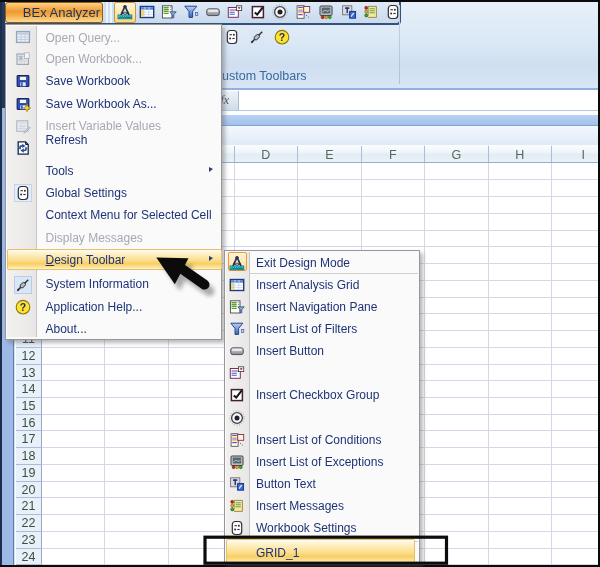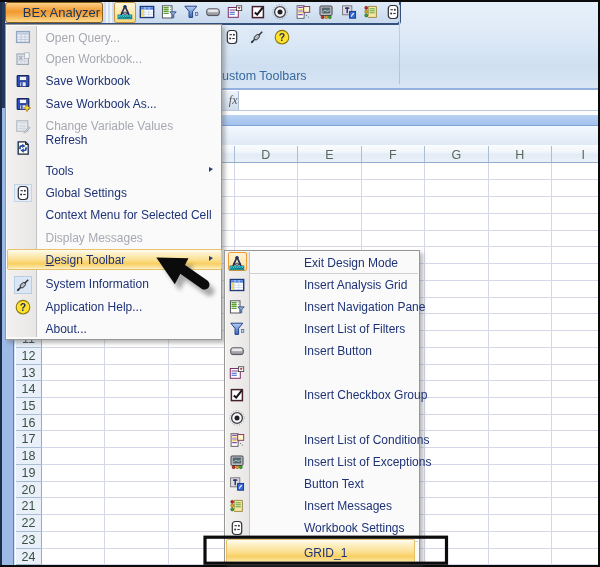--- a/index.html
+++ b/index.html
@@ -1,19 +1,19 @@
 <!DOCTYPE html>
 <html><head>
 <meta charset="utf-8">
 <style>
 html,body{margin:0;padding:0;}
 body{width:600px;height:567px;position:relative;overflow:hidden;background:#fff;font-family:"Liberation Sans",sans-serif;}
 .abs{position:absolute;}
 .mi{position:absolute;left:40px;font-size:12px;color:#1e3377;white-space:nowrap;line-height:22.33px;}
-.smi{position:absolute;left:31px;font-size:12px;color:#1e3377;white-space:nowrap;line-height:22.14px;margin-left:48px;}
+.smi{position:absolute;left:31px;font-size:12px;color:#1e3377;white-space:nowrap;line-height:22.14px;}
 .dis{color:#a7a9b2;}
 .ic{position:absolute;width:16px;height:16px;}
 </style>
 </head>
 <body>
 <svg width="0" height="0" style="position:absolute">
 <defs>
 <linearGradient id="gBlue" x1="0" y1="0" x2="0" y2="1">
         <stop offset="0" stop-color="#b9d0f0"></stop>
         <stop offset="1" stop-color="#3465c0"></stop>
@@ -214,21 +214,21 @@
 <svg class="ic" style="left:274px;top:29px">
     <use href="#i-help"></use>
   </svg>
 
 <div class="abs" style="left:213px;top:69px;font-size:12.5px;color:#38699e">Custom Toolbars</div>
 <div class="abs" style="left:398.5px;top:5px;width:1.5px;height:79px;background:linear-gradient(#c3d3e6,#aec3db)"></div>
 
 <div class="abs" style="left:0px;top:87.6px;width:600px;height:2.6px;background:#93b1de"></div>
 
 <div class="abs" style="left:219.5px;top:90.2px;width:379px;height:20.8px;background:#fff;border-bottom:1px solid #b9c8dc;box-sizing:border-box"></div>
-<div class="abs" style="left:220.5px;top:91px;width:18px;height:19px;background:linear-gradient(#eef3f9,#cfdceb);border-right:1px solid #aabccf;box-sizing:border-box;text-align:right;font-family:'Liberation Serif',serif;font-style:italic;font-size:12px;color:#55555d;line-height:19px">fx</div>
+<div class="abs" style="left:220.5px;top:91px;width:18px;height:19px;background:linear-gradient(#eef3f9,#cfdceb);border-right:1px solid #aabccf;box-sizing:border-box;text-align:left;font-family:'Liberation Serif',serif;font-style:italic;font-size:12px;color:#55555d;line-height:19px">fx</div>
 
 <div class="abs" style="left:219.5px;top:111px;width:378.5px;height:3.8px;background:#fdfdfe"></div>
 
 <div class="abs" style="left:219.5px;top:114.8px;width:378.5px;height:9.8px;background:linear-gradient(#bad2f2,#a2c1ec)"></div>
 <div class="abs" style="left:219.5px;top:124.6px;width:378.5px;height:1.4px;background:#7fa3d6"></div>
 
 <div class="abs" style="left:219.5px;top:126px;width:378.5px;height:19.2px;background:linear-gradient(#f2f8fe,#dfeaf7)"></div>
 
 <div class="abs" style="left:219.5px;top:145.2px;width:378.5px;height:17.8px;background:linear-gradient(#fbfdfe 0%,#f1f6fb 40%,#e3ecf6 55%,#e9f0f8 100%);border-bottom:1.3px solid #97add0;box-sizing:border-box"></div>
 
@@ -354,21 +354,21 @@
       <use href="#i-ow"></use>
     </svg>
     <div class="mi" style="top:45.2px">Save Workbook</div>
     <svg class="ic" style="left:9px;top:48.3px;">
       <use href="#i-save"></use>
     </svg>
     <div class="mi" style="top:67.5px">Save Workbook As...</div>
     <svg class="ic" style="left:9px;top:70.7px;">
       <use href="#i-saveas"></use>
     </svg>
-    <div class="mi dis" style="top:89.8px">Change Variable Values</div>
+    <div class="mi dis" style="top:89.8px">Insert Variable Values</div>
     <svg class="ic" style="left:9px;top:93.0px; opacity:0.8;">
       <use href="#i-var"></use>
     </svg>
     <div class="mi" style="top:104px">Refresh</div>
     <svg class="ic" style="left:9px;top:115.3px;">
       <use href="#i-ref"></use>
     </svg>
     <div class="mi" style="top:134.5px">Tools</div>
     <div class="abs" style="left:203px;top:141.7px;width:0;height:0;border-left:4.5px solid #2c3e6e;border-top:2.0px solid transparent;border-bottom:3.5px solid transparent"></div>
     <div class="mi" style="top:156.8px">Global Settings</div>

